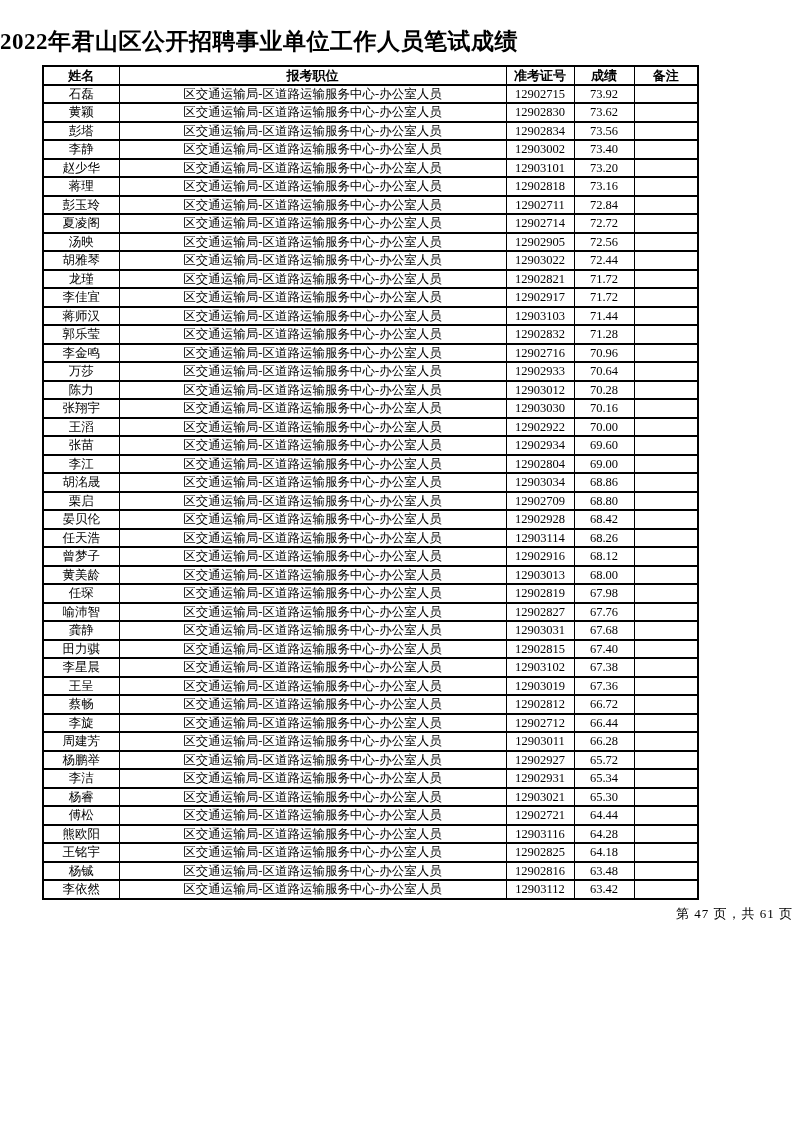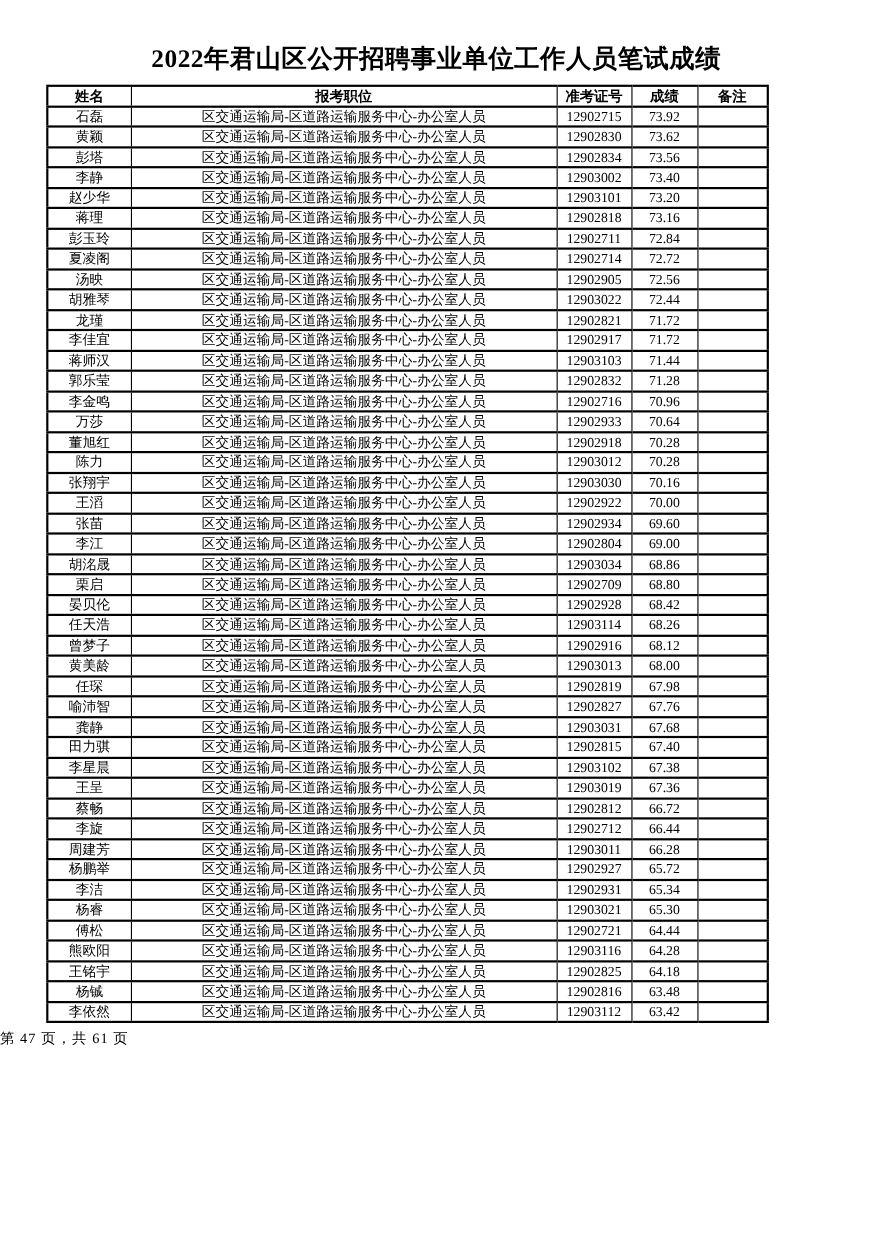--- a/index.html
+++ b/index.html
@@ -6,22 +6,22 @@
   html, body { background: #ffffff; }
   body {
     width: 793px;
     height: 1122px;
     font-family: "Liberation Serif", "DejaVu Serif", serif;
     color: #000000;
     position: relative;
     overflow: hidden;
   }
   .page-title {
-    padding-top: 38px;
-    text-align: center;
+    padding-top: 26px;
+    text-align: left;
     font-size: 23px;
     font-weight: bold;
     letter-spacing: 0.5px;
     color: #000000;
   }
   table.scores {
     margin-left: 42px;
     margin-top: 8px;
     width: 655px;
     border-collapse: collapse;
@@ -42,21 +42,21 @@
     line-height: 1;
     overflow: hidden;
     white-space: nowrap;
   }
   table.scores th {
     font-weight: bold;
     font-size: 13px;
   }
   .page-footer {
     margin-top: 5px;
-    text-align: left;
+    text-align: right;
     font-size: 13px;
     color: #000000;
     letter-spacing: 1px;
   }
 </style>
 </head>
 <body>
 
 <h1 class="page-title">2022年君山区公开招聘事业单位工作人员笔试成绩</h1>
 
@@ -184,27 +184,20 @@
         <td></td>
       </tr>
       <tr>
         <td>万莎</td>
         <td>区交通运输局-区道路运输服务中心-办公室人员</td>
         <td>12902933</td>
         <td>70.64</td>
         <td></td>
       </tr>
       <tr>
-        <td>董旭红</td>
-        <td>区交通运输局-区道路运输服务中心-办公室人员</td>
-        <td>12902918</td>
-        <td>70.28</td>
-        <td></td>
-      </tr>
-      <tr>
         <td>陈力</td>
         <td>区交通运输局-区道路运输服务中心-办公室人员</td>
         <td>12903012</td>
         <td>70.28</td>
         <td></td>
       </tr>
       <tr>
         <td>张翔宇</td>
         <td>区交通运输局-区道路运输服务中心-办公室人员</td>
         <td>12903030</td>

